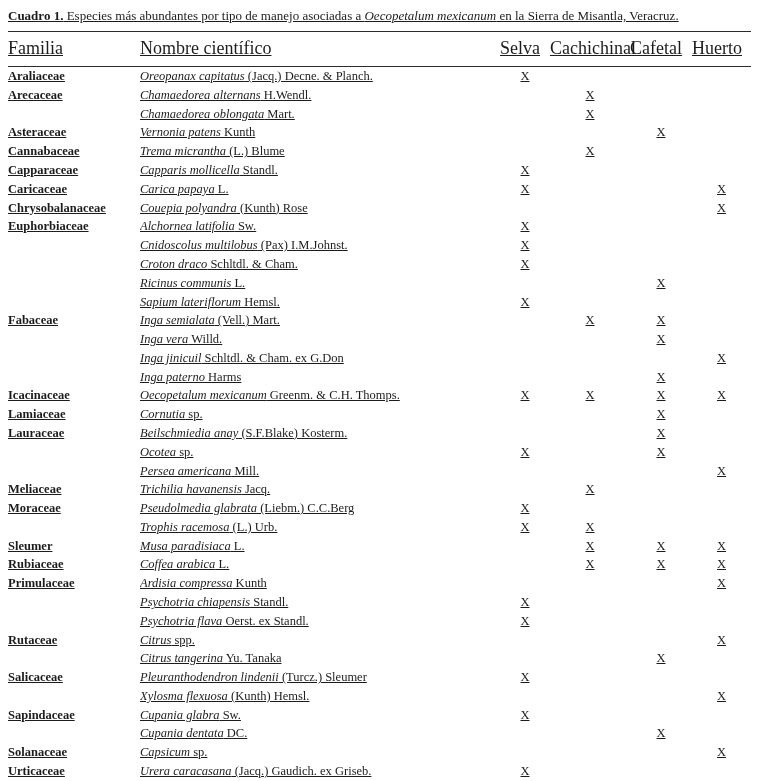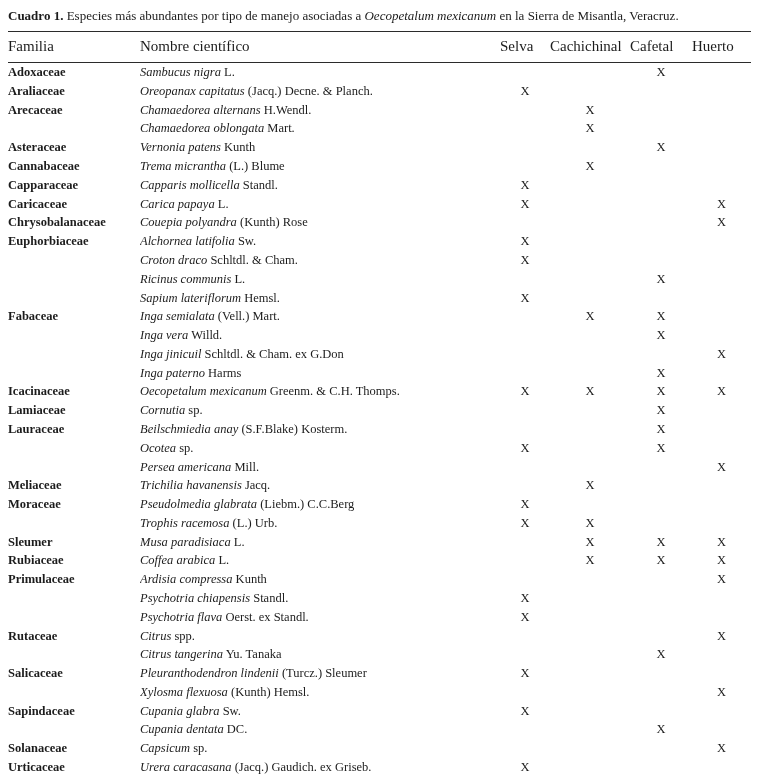--- a/index.html
+++ b/index.html
@@ -9,38 +9,39 @@
   }
   .page {
     width: 759px;
     height: 781px;
     box-sizing: border-box;
     background: #ffffff;
     color: #1c1c1c;
     font-family: "Liberation Serif", "DejaVu Serif", serif;
     padding: 6px 8px 0 8px;
     overflow: hidden;
+    text-decoration: underline;
   }
   .caption {
     margin: 0;
     padding: 2px 0 7px 0;
     font-size: 13px;
     line-height: 1.25;
   }
   .b { font-weight: bold; }
   .i { font-style: italic; }
   table {
     width: 743px;
     border-collapse: collapse;
     table-layout: fixed;
     font-size: 12.5px;
   }
   thead th {
     font-weight: normal;
-    font-size: 15px;
+    font-size: 18px;
     border-top: 1px solid #2b2b2b;
     border-bottom: 1px solid #2b2b2b;
     padding: 6px 0 7px 0;
     text-align: left;
     vertical-align: middle;
   }
   thead th.c { text-align: left; }
   tbody td {
     padding: 1.9px 0 1.9px 0;
     vertical-align: top;
@@ -70,28 +71,20 @@
         <th>Familia</th>
         <th>Nombre científico</th>
         <th class="c">Selva</th>
         <th class="c">Cachichinal</th>
         <th class="c">Cafetal</th>
         <th class="c">Huerto</th>
       </tr>
     </thead>
     <tbody>
         <tr>
-          <td class="familia">Adoxaceae</td>
-          <td class="nombre"><span class="i">Sambucus nigra</span><span> L.</span></td>
-          <td class="mark"></td>
-          <td class="mark"></td>
-          <td class="mark">X</td>
-          <td class="mark"></td>
-        </tr>
-        <tr>
           <td class="familia">Araliaceae</td>
           <td class="nombre"><span class="i">Oreopanax capitatus</span><span> (Jacq.) Decne. &amp; Planch.</span></td>
           <td class="mark">X</td>
           <td class="mark"></td>
           <td class="mark"></td>
           <td class="mark"></td>
         </tr>
         <tr>
           <td class="familia">Arecaceae</td>
           <td class="nombre"><span class="i">Chamaedorea alternans</span><span> H.Wendl.</span></td>
@@ -144,20 +137,28 @@
           <td class="familia">Chrysobalanaceae</td>
           <td class="nombre"><span class="i">Couepia polyandra</span><span> (Kunth) Rose</span></td>
           <td class="mark"></td>
           <td class="mark"></td>
           <td class="mark"></td>
           <td class="mark">X</td>
         </tr>
         <tr>
           <td class="familia">Euphorbiaceae</td>
           <td class="nombre"><span class="i">Alchornea latifolia</span><span> Sw.</span></td>
+          <td class="mark">X</td>
+          <td class="mark"></td>
+          <td class="mark"></td>
+          <td class="mark"></td>
+        </tr>
+        <tr>
+          <td class="familia"></td>
+          <td class="nombre"><span class="i">Cnidoscolus multilobus</span><span> (Pax) I.M.Johnst.</span></td>
           <td class="mark">X</td>
           <td class="mark"></td>
           <td class="mark"></td>
           <td class="mark"></td>
         </tr>
         <tr>
           <td class="familia"></td>
           <td class="nombre"><span class="i">Croton draco</span><span> Schltdl. &amp; Cham.</span></td>
           <td class="mark">X</td>
           <td class="mark"></td>

